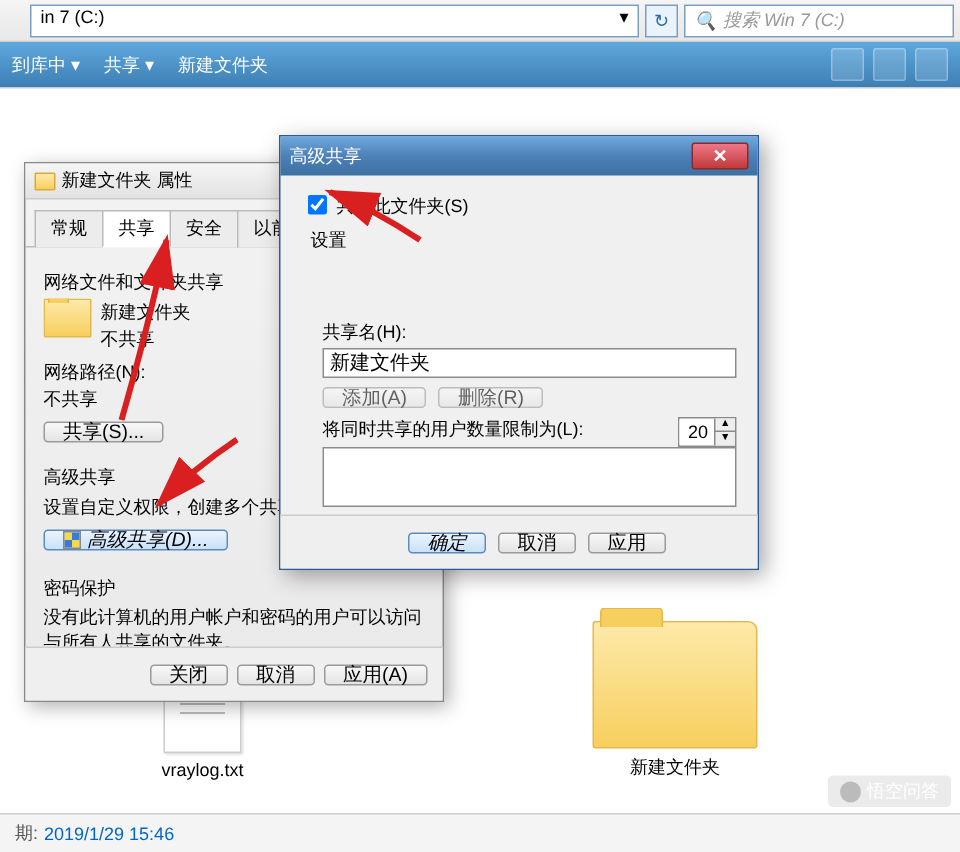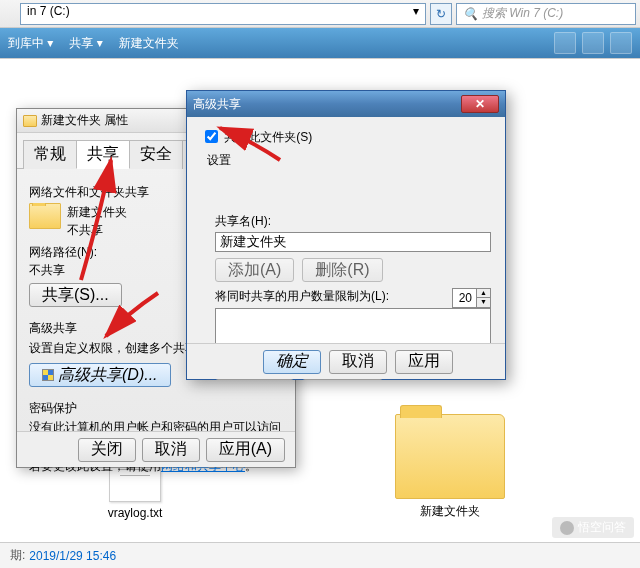--- a/index.html
+++ b/index.html
@@ -130,21 +130,21 @@
     width: 14px; height: 12px;
     background: linear-gradient(#fde9a9,#f7cf5e);
     border: 1px solid #d9a93a;
     border-radius: 1px;
   }
   .tabs {
     display: flex;
     padding: 6px 6px 0 6px;
     gap: 0;
     border-bottom: 1px solid #bbb;
-    font-size: 16px;
+    font-size: 12px;
   }
   .tab {
     padding: 3px 10px;
     border: 1px solid #bbb;
     border-bottom: none;
     background: #ececec;
     margin-right: -1px;
     position: relative;
     top: 1px;
   }
@@ -165,26 +165,26 @@
   }
   .folder-small::before {
     content:""; position:absolute; top:-5px; left:2px;
     width:12px; height:6px;
     background:#f7cf5e; border:1px solid #e3b94b; border-bottom:none;
     border-radius:2px 2px 0 0;
   }
   .btn {
     display: inline-flex;
     align-items: center; 
-    height: 24px;
+    height: 14px;
     padding: 0 12px;
     background: linear-gradient(#f8f8f8,#e4e4e4);
     border: 1px solid #9a9a9a;
     border-radius: 3px;
-    font-size: 16px;
+    font-size: 13px;
     gap: 4px;
   }
   .btn.primary { background: linear-gradient(#eaf4ff,#c9e1f7); border-color:#5a8bbf;font-style:italic; }
   .link { color: #0066cc; text-decoration: underline; }
   .dlg-footer {
     position: absolute; left:0; right:0; bottom:0;
     height: 36px;
     display:flex; align-items:center; justify-content:flex-end;
     gap:6px; padding: 0 10px;
     border-top:1px solid #ccc;

